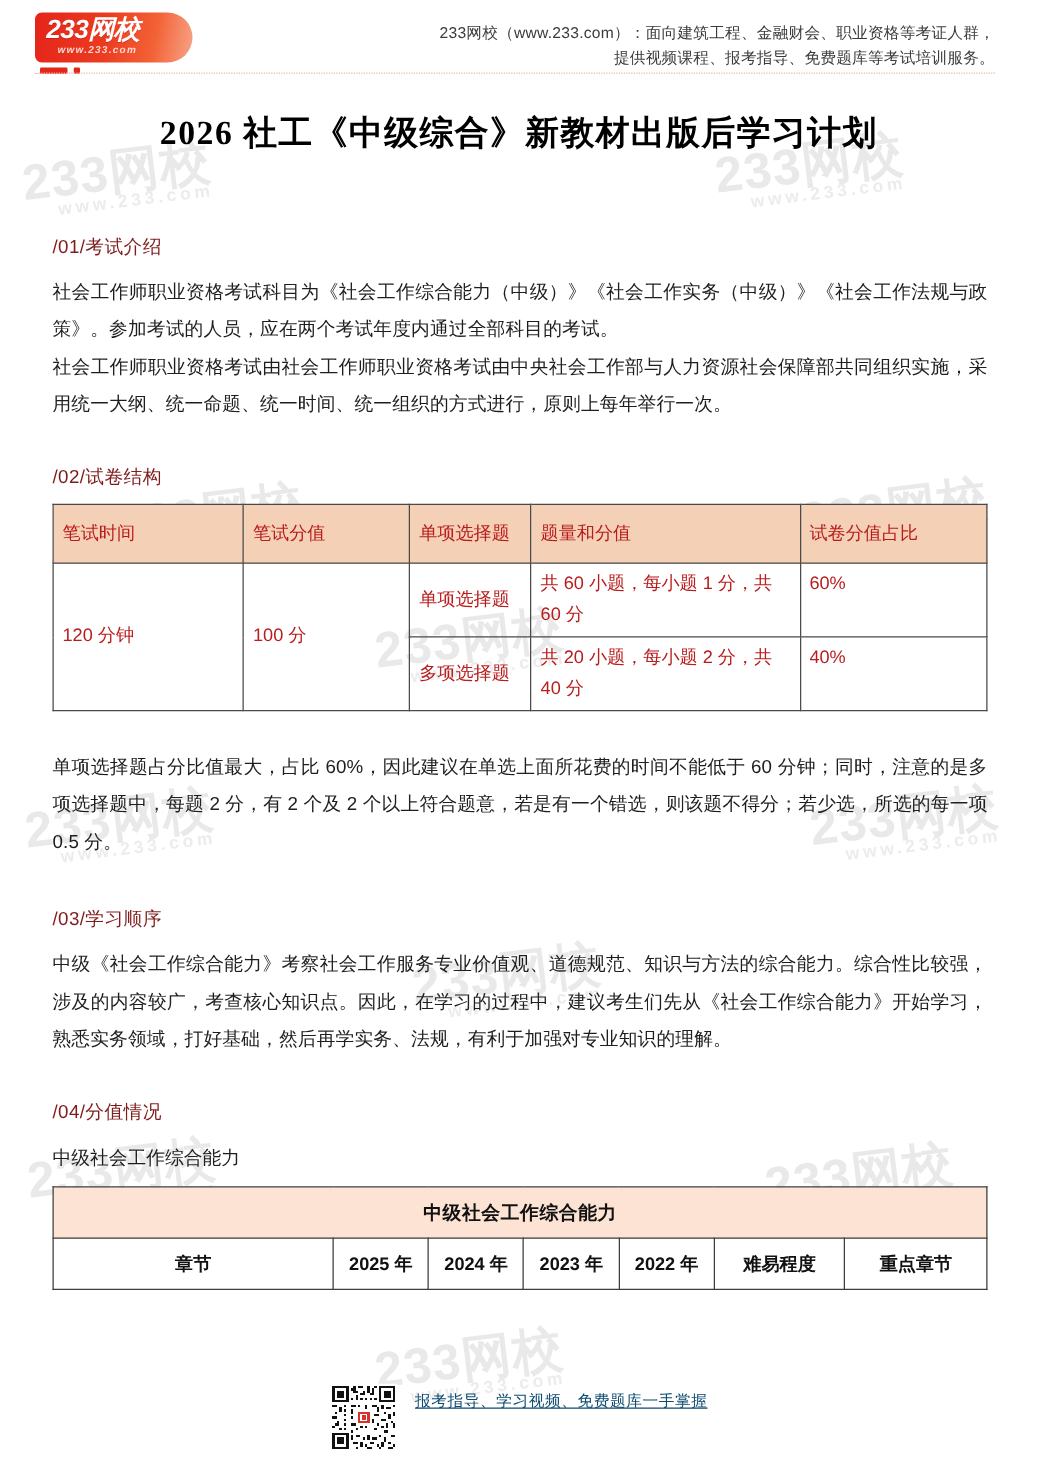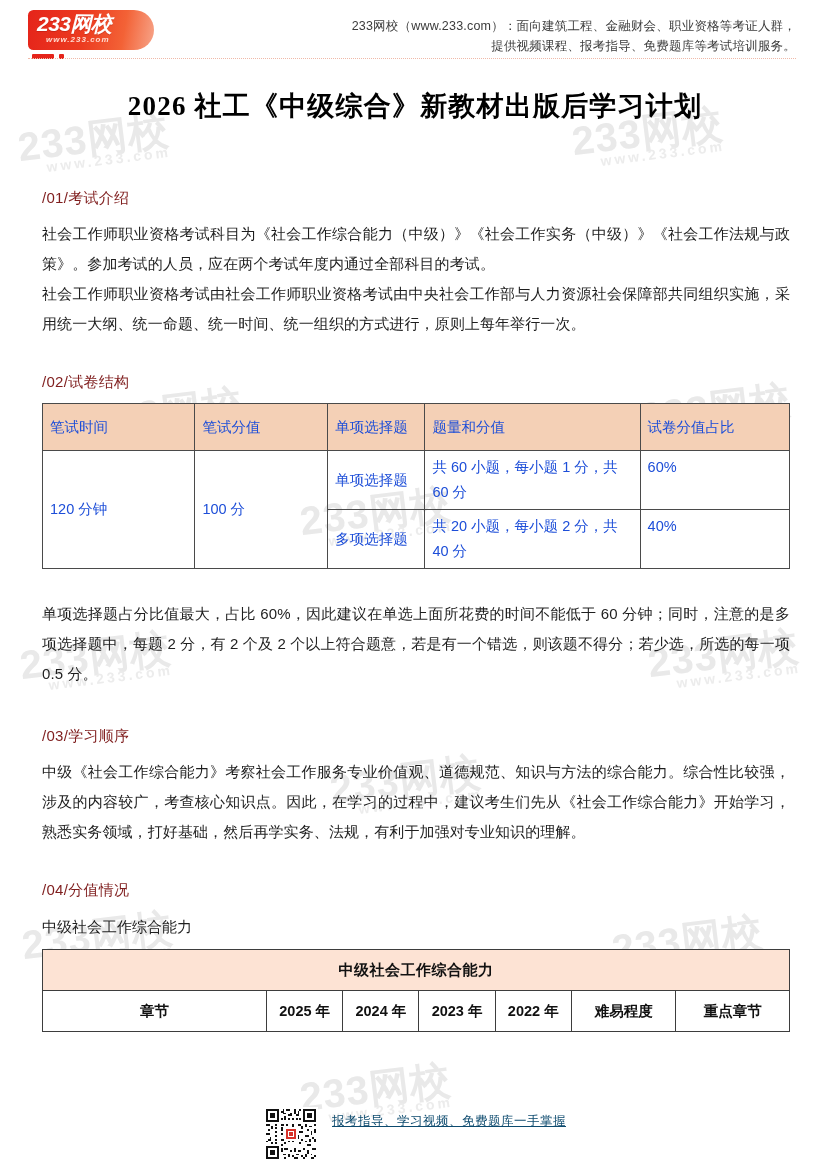--- a/index.html
+++ b/index.html
@@ -196,21 +196,21 @@
     border-collapse: collapse;
     width: 100%;
     table-layout: fixed;
     background: transparent;
   }
   .tbl-structure td,
   .tbl-structure th {
     border: 1px solid #4a4a4a;
     font-size: 14.5px;
     line-height: 25px;
-    color: #1d4ed8;
+    color: #b91c1c;
     padding: 4px 6px 4px 7px;
     vertical-align: middle;
     background: transparent;
   }
   .tbl-structure thead th {
     background: #f4d0b6;
     font-weight: 400;
     text-align: left;
     height: 38px;
   }

